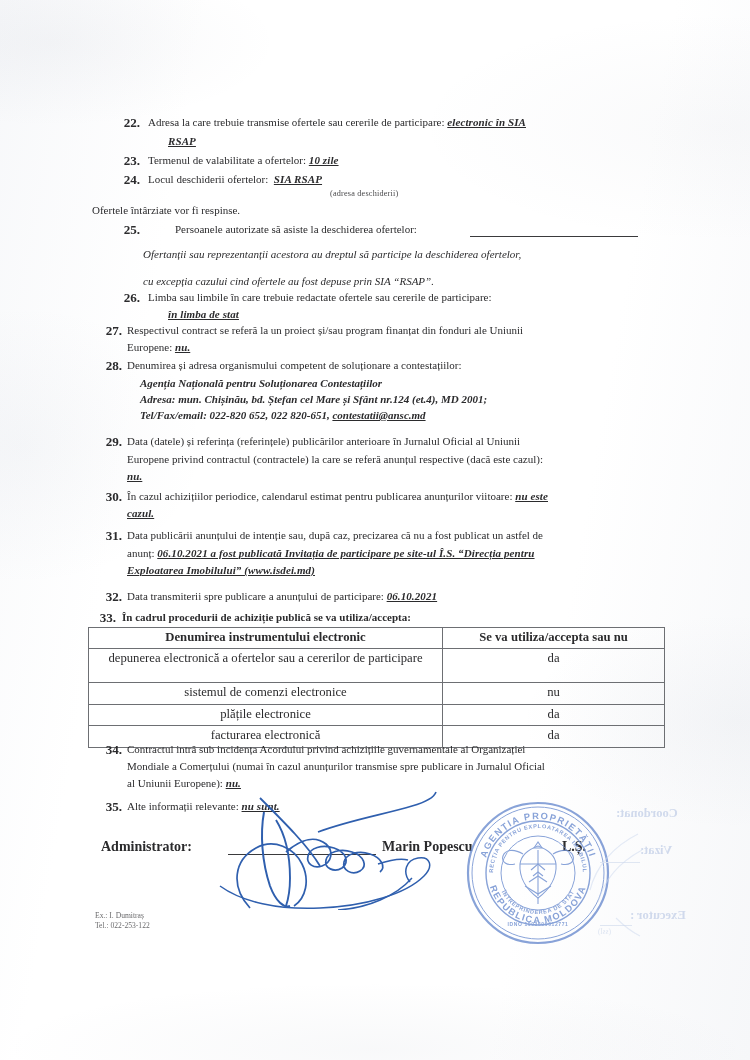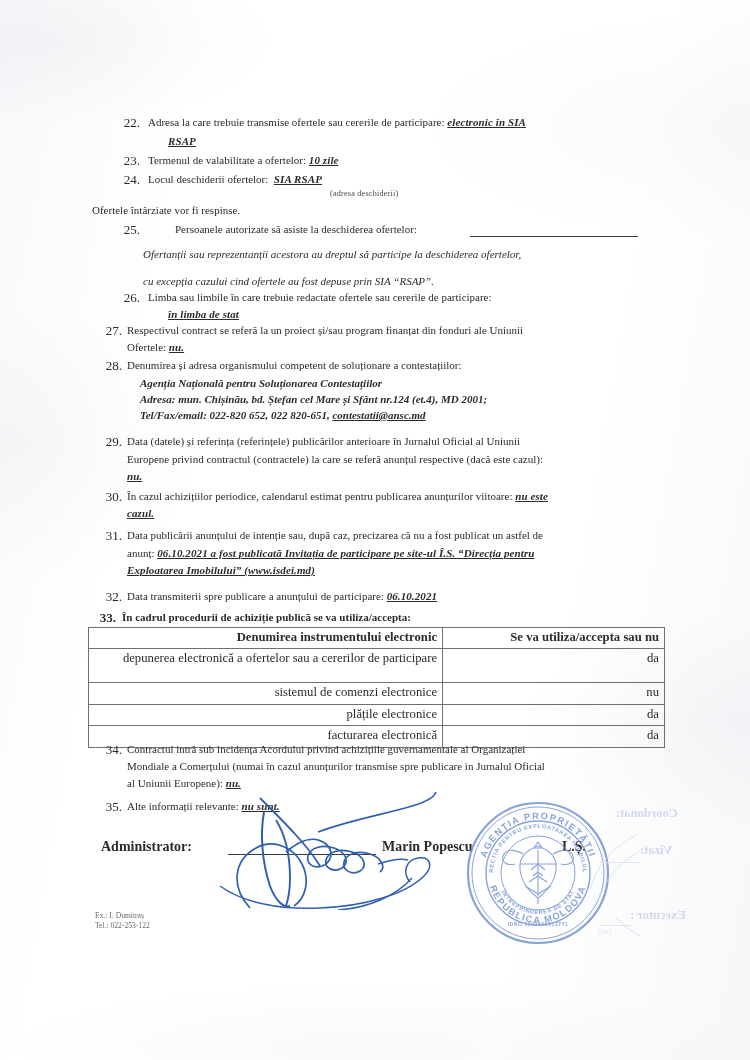--- a/index.html
+++ b/index.html
@@ -22,35 +22,35 @@
       radial-gradient(ellipse 320px 120px at 7% 4%, rgba(120,130,150,.06), rgba(255,255,255,0) 70%),
       radial-gradient(ellipse 260px 200px at 3% 42%, rgba(120,135,160,.05), rgba(255,255,255,0) 70%),
       radial-gradient(ellipse 420px 160px at 96% 12%, rgba(120,130,150,.045), rgba(255,255,255,0) 72%),
       radial-gradient(ellipse 300px 150px at 98% 68%, rgba(115,130,155,.05), rgba(255,255,255,0) 72%),
       radial-gradient(ellipse 500px 90px at 50% 99%, rgba(120,130,150,.05), rgba(255,255,255,0) 75%);
   }
   .content{position:absolute;left:0;top:0;width:750px;height:1060px;}
 
   
   .ln{position:absolute;white-space:nowrap;font-size:11px;line-height:15px;color:#2b2b2d;}
-  .num{position:absolute;font-size:13.1px;line-height:15px;color:#2b2b2d;text-align:right;}
+  .num{position:absolute;font-size:13.1px;line-height:15px;color:#2b2b2d;text-align:right;font-weight:bold;}
   .fill{font-style:italic;font-weight:bold;text-decoration:underline;letter-spacing:.1px;}
   .ital{font-style:italic;}
   .bld{font-weight:bold;}
   .tiny{font-size:8.2px;color:#4a4a4c;letter-spacing:.2px;}
   .blankline{
     position:absolute;height:0;border-bottom:1.1px solid #3a3a3c;
   }
 
   
   .tbl{position:absolute;border-collapse:collapse;font-size:12.7px;color:#2b2b2d;}
   .tbl td,.tbl th{
     border:1px solid #6d6f73;
     padding:2px 5px 3px 5px;
-    vertical-align:top;text-align:right;font-weight:normal;
+    vertical-align:top;text-align:center;font-weight:normal;
     line-height:15.4px;
   }
   .tbl th{font-weight:bold;}
   .tbl .c1{width:357px;}
   .tbl .c2{width:218px;}
 
   
   .sig{position:absolute;pointer-events:none;}
   .sig path,.sig ellipse,.sig circle{fill:none;stroke:#2f5fae;}
 
@@ -110,21 +110,21 @@
 
     <div class="ln ital" style="left:143px;top:247px;">Ofertanții sau reprezentanții acestora au dreptul să participe la deschiderea ofertelor,</div>
     <div class="ln ital" style="left:143px;top:274px;">cu excepția cazului cind ofertele au fost depuse prin SIA “RSAP”.</div>
 
     <div class="num" style="left:116px;top:290px;width:24px;">26.</div>
     <div class="ln" style="left:148px;top:290px;text-align:center;">Limba sau limbile în care trebuie redactate ofertele sau cererile de participare:</div>
     <div class="ln fill" style="left:168px;top:307px;">în limba de stat</div>
 
     <div class="num" style="left:98px;top:323px;width:24px;">27.</div>
     <div class="ln" style="left:127px;top:323px;">Respectivul contract se referă la un proiect și/sau program finanțat din fonduri ale Uniunii</div>
-    <div class="ln" style="left:127px;top:340px;"><span>Ofertele:</span> <span class="fill">nu.</span></div>
+    <div class="ln" style="left:127px;top:340px;"><span>Europene:</span> <span class="fill">nu.</span></div>
 
     <div class="num" style="left:98px;top:358px;width:24px;">28.</div>
     <div class="ln" style="left:127px;top:358px;">Denumirea și adresa organismului competent de soluționare a contestațiilor:</div>
     <div class="ln ital bld" style="left:140px;top:376px;">Agenția Națională pentru Soluționarea Contestațiilor</div>
     <div class="ln ital bld" style="left:140px;top:392px;">Adresa: mun. Chișinău, bd. Ștefan cel Mare și Sfânt nr.124 (et.4), MD 2001;</div>
     <div class="ln ital bld" style="left:140px;top:408px;"><span>Tel/Fax/email: 022-820 652, 022 820-651,</span> <span style="text-decoration:underline;">contestatii@ansc.md</span></div>
 
     <div class="num" style="left:98px;top:434px;width:24px;">29.</div>
     <div class="ln" style="left:127px;top:434px;">Data (datele) și referința (referințele) publicărilor anterioare în Jurnalul Oficial al Uniunii</div>
     <div class="ln" style="left:127px;top:452px;">Europene privind contractul (contractele) la care se referă anunțul respective (dacă este cazul):</div>

